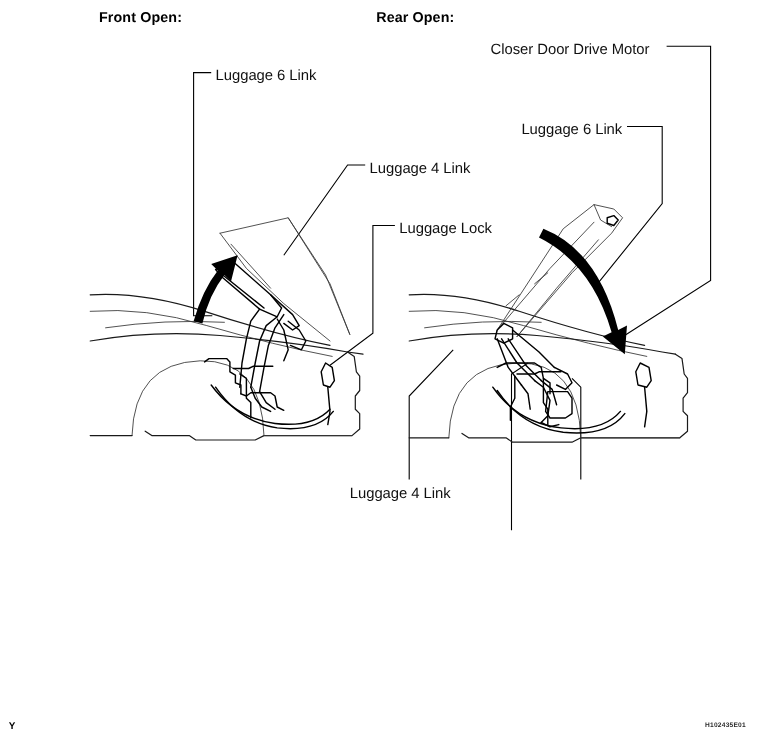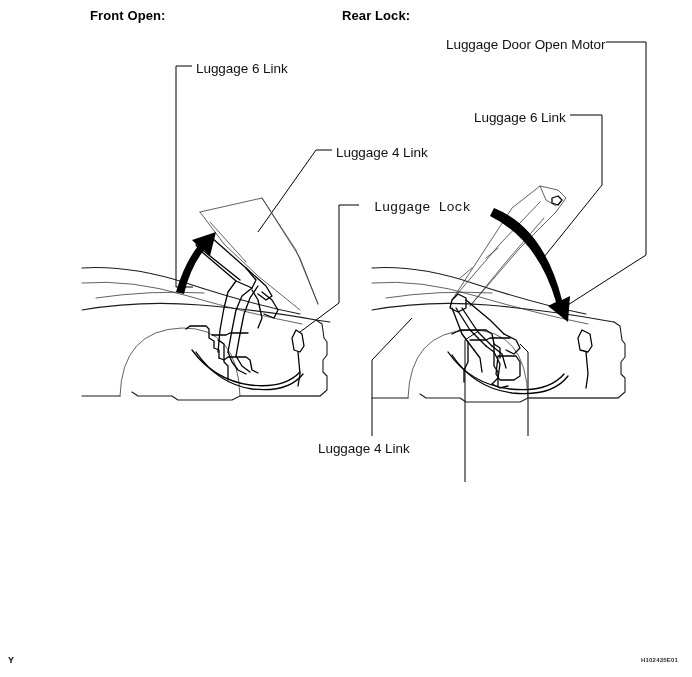--- a/index.html
+++ b/index.html
@@ -236,25 +236,25 @@
 
       <g>
         <path class="arrow-fill" d="M494 208 Q544 228 562 300 L570 296 L568 322 L548 306 L556 302
                                     Q538 240 490 216 Z"></path>
       </g>
     </g>
 
   </svg>
 
   <div class="heading" style="left:90px; top:8px;">Front Open:</div>
-  <div class="heading" style="left:342px; top:8px;">Rear Lock:</div>
+  <div class="heading" style="left:342px; top:8px;">Rear Open:</div>
 
   <div class="label" style="left:196px; top:61px;">Luggage 6 Link</div>
   <div class="label" style="left:336px; top:145px;">Luggage 4 Link</div>
-  <div class="label" style="left:374px; top:200px;font-family:Liberation Mono, monospace;">Luggage Lock</div>
-  <div class="label" style="left:446px; top:37px;">Luggage Door Open Motor</div>
+  <div class="label" style="left:363px; top:200px;">Luggage Lock</div>
+  <div class="label" style="left:446px; top:37px;">Closer Door Drive Motor</div>
   <div class="label" style="left:474px; top:110px;">Luggage 6 Link</div>
   <div class="label" style="left:318px; top:441px;">Luggage 4 Link</div>
 
   <div class="cornermark" style="left:8px; top:655px;">Y</div>
   <div class="cornercode" style="left:641px; top:657px;">H102435E01</div>
 
 </div>
 
 </body></html>

